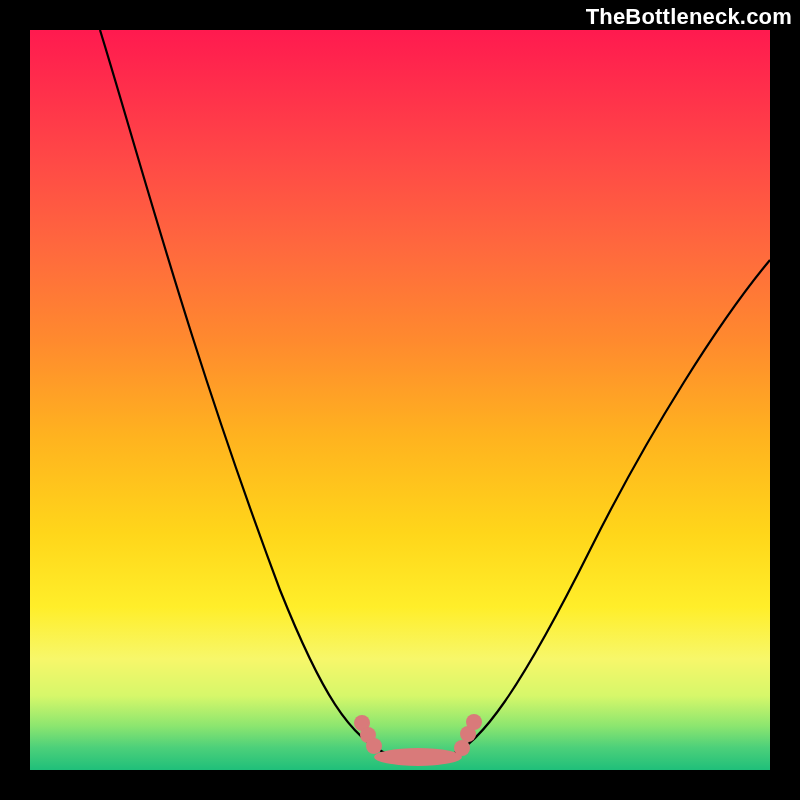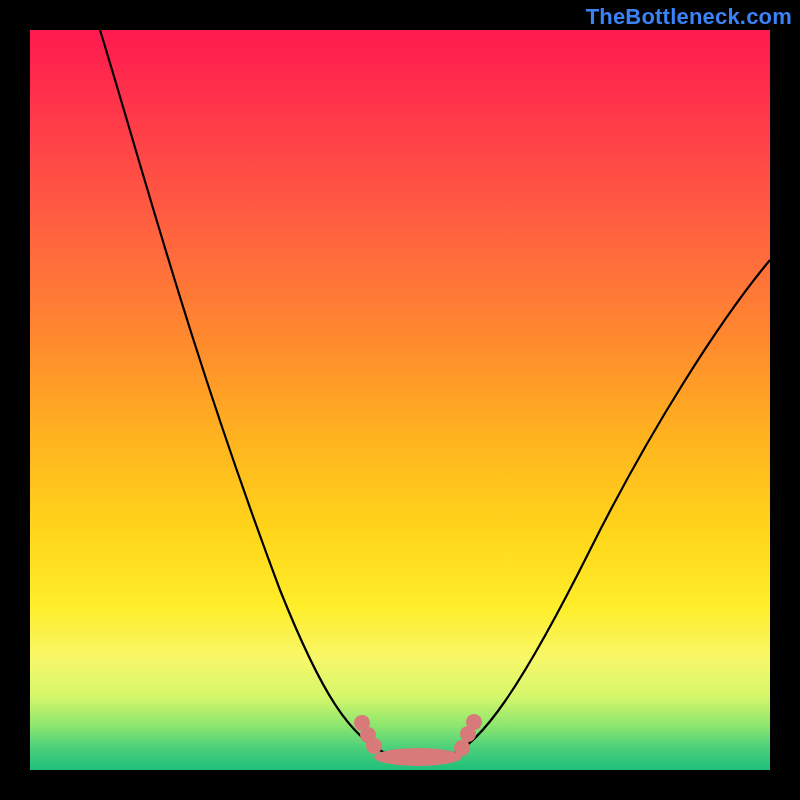--- a/index.html
+++ b/index.html
@@ -40,21 +40,21 @@
       #4cd07a 97%,
       #1fbf7a 100%
     );
   }
   .watermark {
     position: absolute;
     top: 4px;
     right: 8px;
     font-size: 22px;
     font-weight: 600;
-    color: #3b82f6;
+    color: #ffffff;
     letter-spacing: 0.2px;
   }
   svg.curve {
     position: absolute;
     left: 0;
     top: 0;
   }
 </style>
 </head>
 <body>

